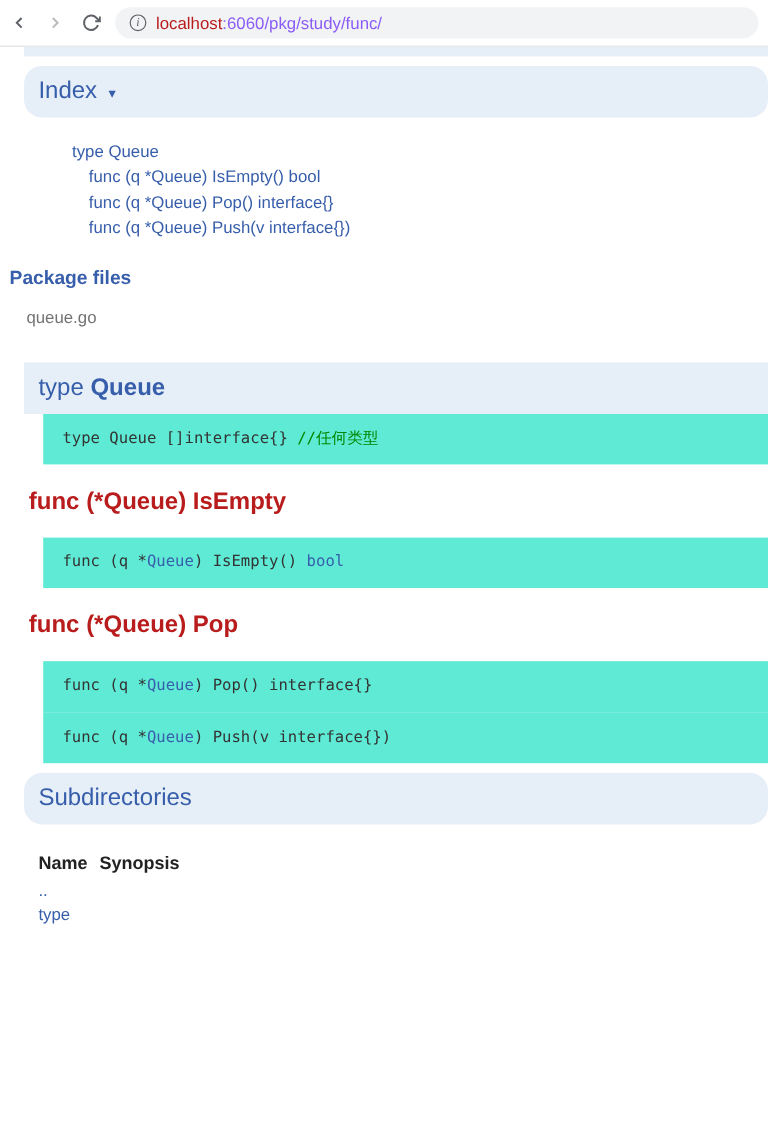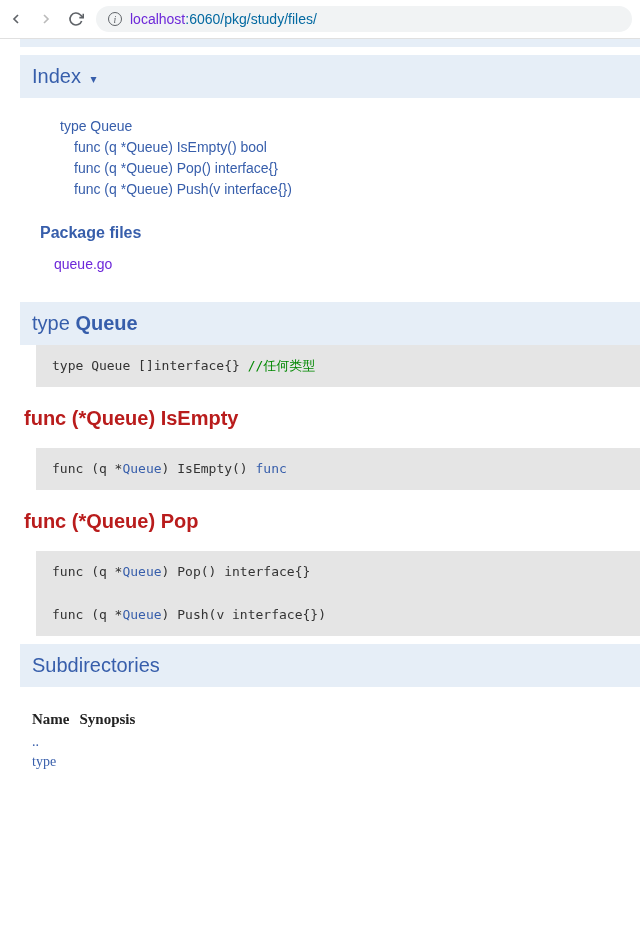--- a/index.html
+++ b/index.html
@@ -59,67 +59,68 @@
       justify-content: center;
       font-size: 10px;
       color: #5f6368;
       font-style: italic;
       font-family: Georgia, serif;
     }
     .url-text {
       color: #202124;
     }
     .url-host {
-      color: #6d28d9;
+      color: #b91c1c;
     }
     .url-path {
-      color: #0369a1;
+      color: #8b5cf6;
     }
     .content {
       padding: 0 0 20px 0;
     }
     .section-header {
       background: #e6eef7;
       padding: 10px 12px;
       margin: 8px 0;
       font-size: 20px;
       color: #375eab;
     }
     .section-header .dropdown-icon {
       display: inline-block;
       margin-left: 4px;
       color: #375eab;
       font-size: 12px;
     }
     .section-header-margin {
       margin-left: 20px;
+      border-radius: 15px;
     }
     .index-list {
       padding: 10px 60px;
       font-size: 14px;
       line-height: 1.5;
     }
     .index-list a {
       color: #375eab;
       text-decoration: none;
     }
     .index-list .indent {
       padding-left: 14px;
     }
     .package-files {
-      padding: 14px 0 10px 40px;
+      padding: 14px 0 10px 8px;
     }
     .package-files-title {
       font-size: 16px;
       font-weight: bold;
       color: #375eab;
       margin-bottom: 14px;
     }
     .package-files a {
-      color: #6d28d9;
+      color: #737373;
       text-decoration: none;
       font-size: 14px;
       margin-left: 14px;
     }
     .type-header {
       background: #e6eef7;
       padding: 10px 12px;
       margin: 20px 0 0 20px;
       font-size: 20px;
       color: #375eab;
@@ -129,21 +130,21 @@
     }
     .type-header .type-name {
       font-weight: bold;
     }
     .type-desc {
       padding: 18px 0 18px 36px;
       font-size: 16px;
       color: #222;
     }
     .code-block {
-      background: #e5e5e5;
+      background: #5eead4;
       padding: 12px 16px;
       margin: 0 0 0 36px;
       font-family: Menlo, Monaco, Consolas, monospace;
       font-size: 13px;
       color: #333;
       line-height: 1.4;
     }
     .code-block .type-link {
       color: #375eab;
     }
@@ -154,21 +155,20 @@
       color: #375eab;
     }
     .func-header {
       padding: 20px 0 18px 24px;
       font-size: 20px;
       font-weight: bold;
       color: #b91c1c;
     }
     .subdir-table {
       padding: 12px 12px 0 32px;
-      font-family: Liberation Serif, serif;
     }
     .subdir-table table {
       border-collapse: collapse;
     }
     .subdir-table th {
       text-align: left;
       font-size: 15px;
       font-weight: bold;
       padding: 4px 10px 4px 0;
       color: #222;
@@ -205,21 +205,21 @@
     <div class="nav-icon reload">
       <svg width="16" height="16" viewBox="0 0 24 24" fill="none" stroke-width="2.5">
           <polyline points="23 4 23 10 17 10"></polyline>
           <path d="M20.49 15a9 9 0 1 1-2.12-9.36L23 10"></path>
         </svg>
     </div>
   </div>
   <div class="url-bar">
     <span class="info-icon">i</span>
     <span class="url-text">
-      <span class="url-host">localhost</span><span class="url-path">:6060</span><span class="url-path">/pkg/study/files/</span>
+      <span class="url-host">localhost</span><span class="url-path">:6060</span><span class="url-path">/pkg/study/func/</span>
     </span>
   </div>
 </div>
 
 <div class="content">
 
   <div class="top-partial"></div>
 
   <div class="section-header section-header-margin">
     <span>Index</span>
@@ -241,21 +241,21 @@
   <div class="type-header">
     <span class="type-kw">type</span>
     <span class="type-name">Queue</span>
   </div>
 
 
   <div class="code-block"><span>type Queue []interface{} </span><span class="comment">//任何类型</span></div>
 
   <div class="func-header">func (*Queue) IsEmpty</div>
 
-  <div class="code-block"><span>func (q *</span><span class="type-link">Queue</span><span>) IsEmpty() </span><span class="keyword-link">func</span></div>
+  <div class="code-block"><span>func (q *</span><span class="type-link">Queue</span><span>) IsEmpty() </span><span class="keyword-link">bool</span></div>
 
   <div class="func-header">func (*Queue) Pop</div>
 
   <div class="code-block"><span>func (q *</span><span class="type-link">Queue</span><span>) Pop() interface{}</span></div>
 
 
   <div class="code-block"><span>func (q *</span><span class="type-link">Queue</span><span>) Push(v interface{})</span></div>
 
   <div class="section-header section-header-margin" style="">Subdirectories</div>
 

